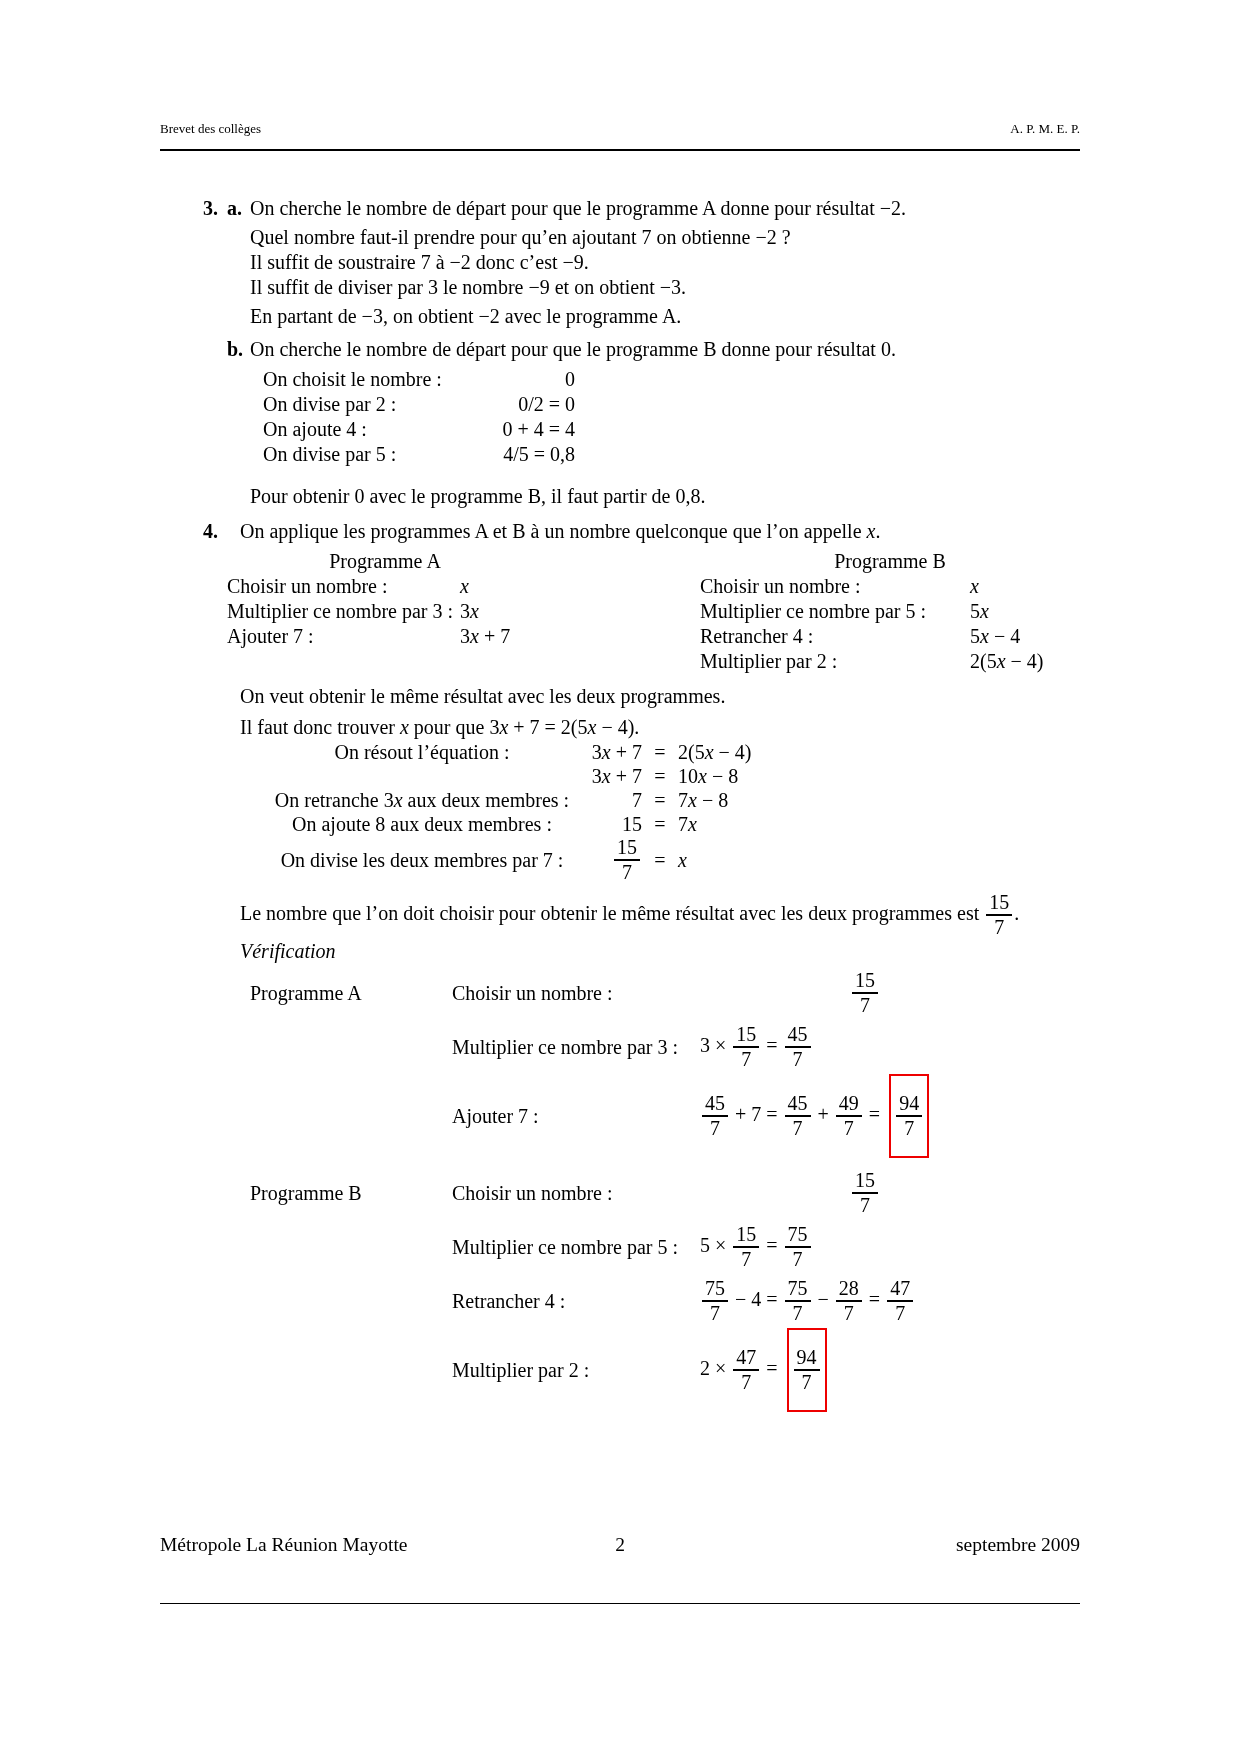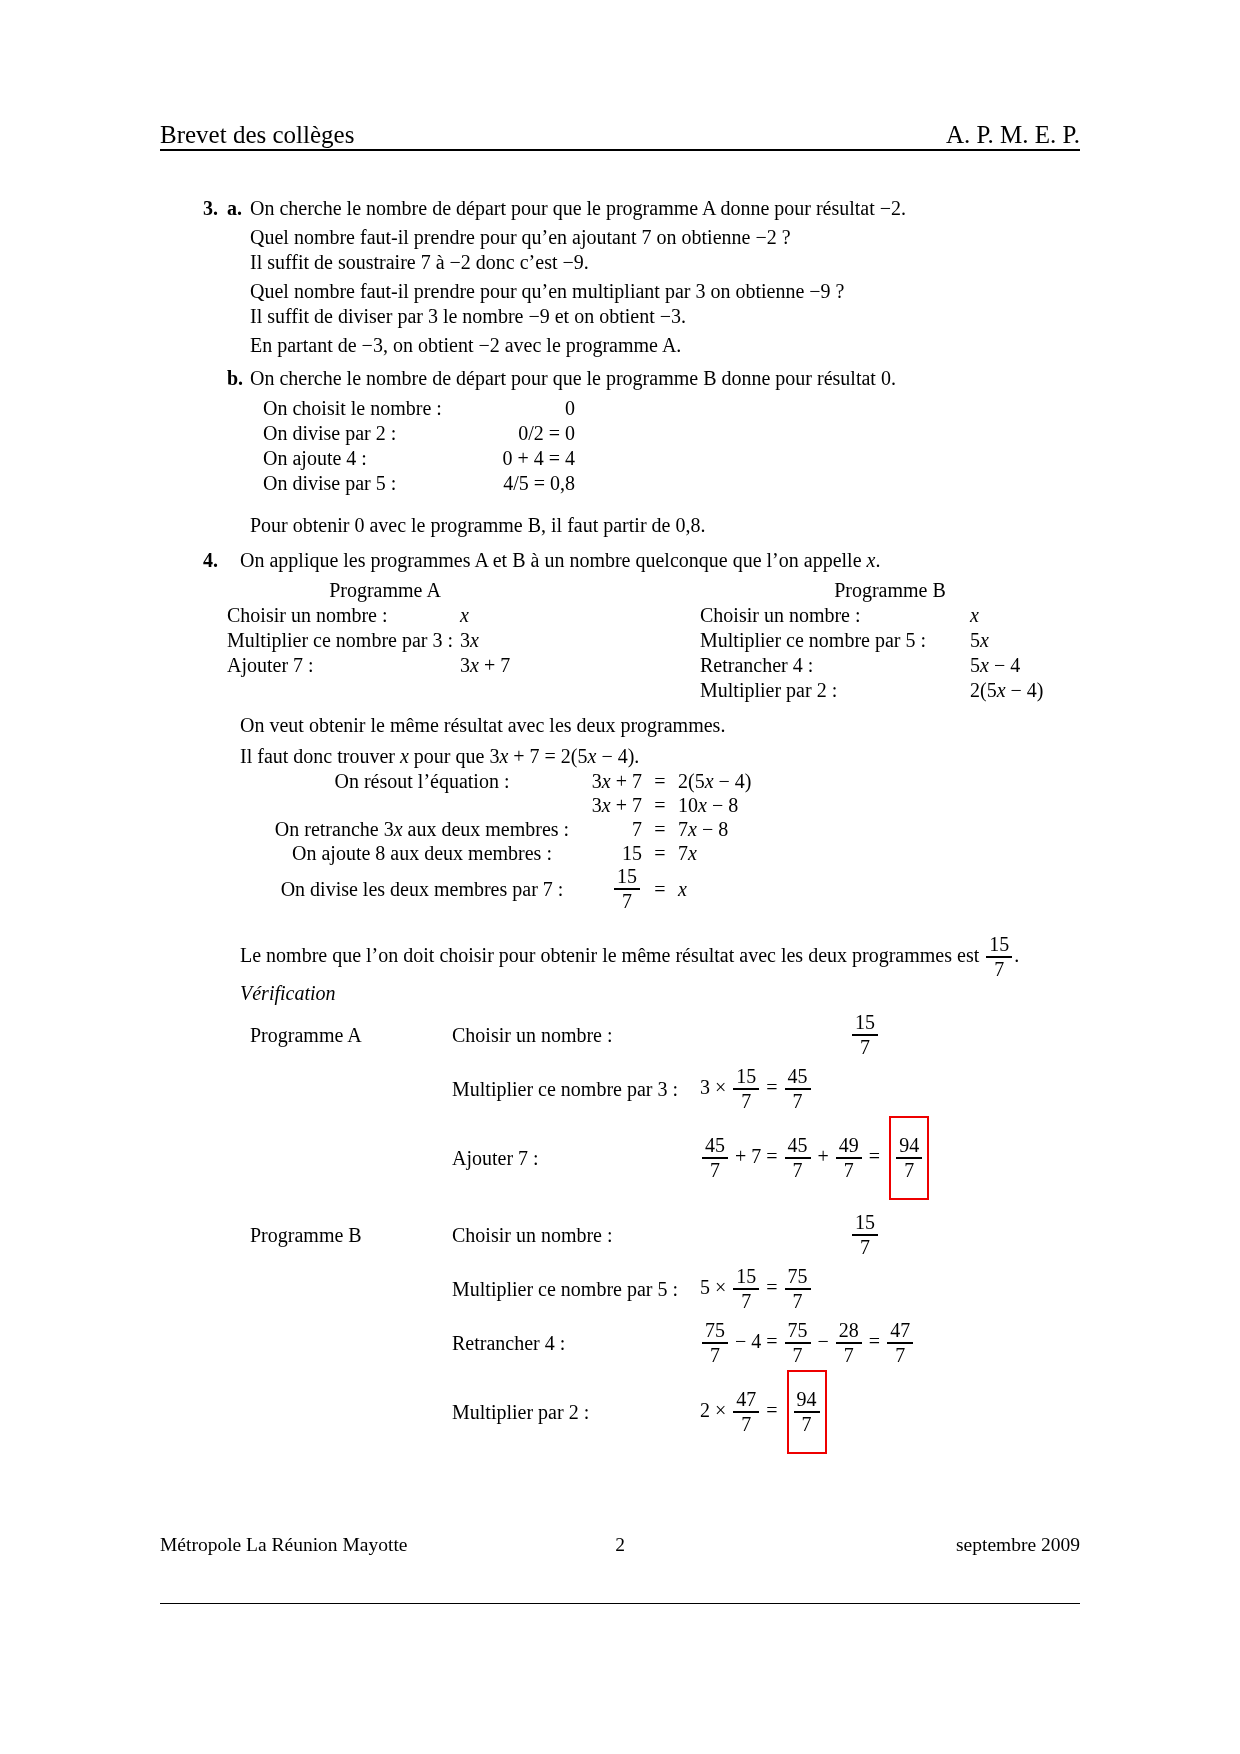--- a/index.html
+++ b/index.html
@@ -1,20 +1,20 @@
 <!DOCTYPE html>
 <html lang="fr" style="--box-red: #ee0000;"><head>
 <meta charset="utf-8">
 <style>
   html,body{margin:0;padding:0;background:#ffffff;}
   .page{position:relative;width:1240px;height:1754px;background:#fff;
         font-family:"Liberation Serif","DejaVu Serif",serif;font-size:20px;color:#000;overflow:hidden;}
 
   
-  .header{position:absolute;left:160px;right:160px;top:121px;display:flex;justify-content:space-between;font-size:25px;}
+  .header{position:absolute;left:160px;right:160px;top:121px;display:flex;justify-content:space-between;font-size:13px;}
   .header-rule{position:absolute;left:160px;right:160px;top:149px;border-top:2.5px solid #000;}
   .footer-rule{position:absolute;left:160px;right:160px;top:1603px;border-top:1.5px solid #000;}
   .footer{position:absolute;left:160px;right:160px;top:1534px;display:flex;font-size:19.5px;}
   .footer .fl{flex:1;text-align:left;}
   .footer .fc{flex:1;text-align:center;}
   .footer .fr{flex:1;text-align:right;}
 
   
   .doc{position:absolute;left:160px;right:160px;top:196px;}
 
@@ -53,21 +53,21 @@
   .veut{margin-top:10px;}
   .find{margin-top:6px;}
 
   .eqs{margin-left:22px;margin-top:0;}
   .eqrow{display:grid;grid-template-columns:320px 60px 36px auto;line-height:24px;align-items:center;}
   .eql{text-align:center;}
   .eqlhs{text-align:right;white-space:nowrap;}
   .eqrel{text-align:center;}
   .eqrhs{text-align:left;white-space:nowrap;}
 
-  .result{margin-top:20px;line-height:25px;}
+  .result{margin-top:7px;line-height:25px;}
   .vtitle{font-style:italic;margin-top:0;line-height:25px;}
 
   .vblock{margin-top:2px;}
   .vblock-b{margin-top:8px;}
   .vrow{display:grid;grid-template-columns:202px 248px auto;align-items:center;min-height:54px;margin-left:10px;}
   .vprog,.vact{line-height:25px;}
   .vmath{white-space:nowrap;}
   .vmath.choisir{padding-left:150px;}
 
   
@@ -92,21 +92,20 @@
     <div class="item">
       <div class="inum">3.</div>
       <div class="subwrap">
 
         <div class="sub">
           <div class="slet">a.</div>
           <div class="sbody">
             <div class="ln t">On cherche le nombre de départ pour que le programme A donne pour résultat −2.</div>
             <div class="ln">Quel nombre faut-il prendre pour qu’en ajoutant 7 on obtienne −2 ?</div>
             <div class="ln t">Il suffit de soustraire 7 à −2 donc c’est −9.</div>
-            <div class="ln">Quel nombre faut-il prendre pour qu’en multipliant par 3 on obtienne −9 ?</div>
             <div class="ln t">Il suffit de diviser par 3 le nombre −9 et on obtient −3.</div>
             <div class="ln">En partant de −3, on obtient −2 avec le programme A.</div>
           </div>
         </div>
 
         <div class="sub sub-b">
           <div class="slet">b.</div>
           <div class="sbody">
             <div class="ln t">On cherche le nombre de départ pour que le programme B donne pour résultat 0.</div>
             <div class="steps">

